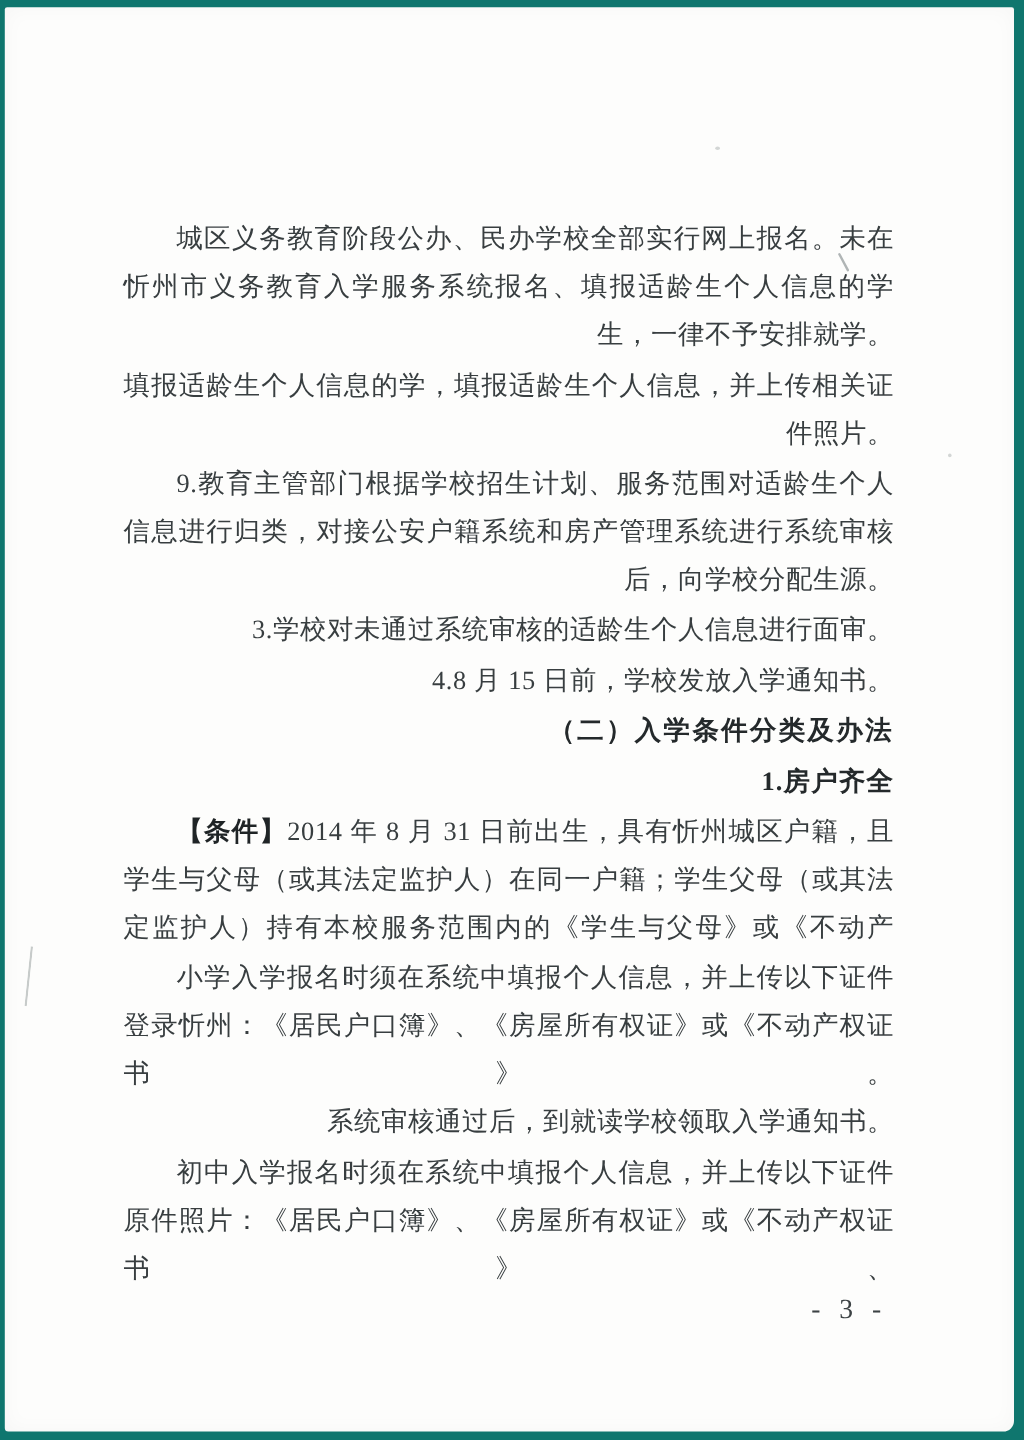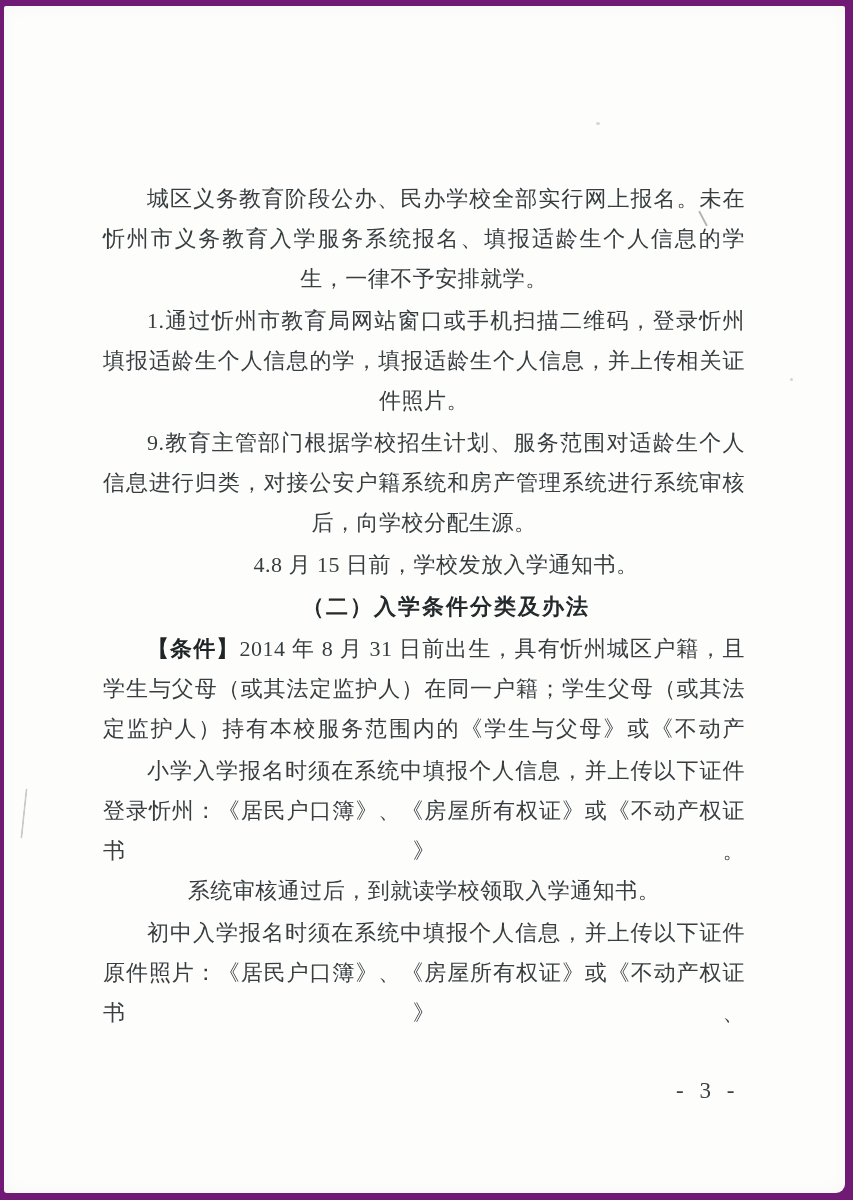--- a/index.html
+++ b/index.html
@@ -11,21 +11,21 @@
     height: 1200px;
     position: relative;
     background: #0d0d0d;
     font-family: "Liberation Serif", "DejaVu Serif", serif;
     overflow: hidden;
   }
   
   .scan-frame {
     position: absolute;
     inset: 0;
-    background: #701a75;
+    background: #0f766e;
   }
   .page {
     position: absolute;
     left: 4px;
     top: 6px;
     right: 8px;
     bottom: 7px;
     background: #fdfdfc;
     border-radius: 2px 2px 9px 3px;
     box-shadow: inset 0 0 18px rgba(0,0,0,0.03);
@@ -37,21 +37,21 @@
     width: 642px;
     color: #383e40;
     font-size: 22px;
   }
   .para {
     margin: 0 0 2px 0;
   }
   .line {
     line-height: 40px;
     min-height: 40px;
-    text-align: center;
+    text-align: right;
     letter-spacing: 0.5px;
   }
   .line.fill {
     text-align: justify;
     text-align-last: justify;
     text-justify: inter-character;
   }
   .line.first {
     text-indent: 2em;
   }
@@ -116,34 +116,39 @@
 <div class="scan-frame">
   <div class="page">
 
     <div class="content">
         <div class="para body">
           <div class="line first fill">城区义务教育阶段公办、民办学校全部实行网上报名。未在</div>
           <div class="line fill">忻州市义务教育入学服务系统报名、填报适龄生个人信息的学</div>
           <div class="line">生，一律不予安排就学。</div>
         </div>
         <div class="para body">
-          <div class="line first fill">1.通过忻州市教育局网站窗口或手机扫描二维码，登录忻州</div>
           <div class="line fill">填报适龄生个人信息的学，填报适龄生个人信息，并上传相关证</div>
           <div class="line">件照片。</div>
         </div>
         <div class="para body">
           <div class="line first fill">9.教育主管部门根据学校招生计划、服务范围对适龄生个人</div>
           <div class="line fill">信息进行归类，对接公安户籍系统和房产管理系统进行系统审核</div>
           <div class="line">后，向学校分配生源。</div>
         </div>
         <div class="para body">
+          <div class="line first">3.学校对未通过系统审核的适龄生个人信息进行面审。</div>
+        </div>
+        <div class="para body">
           <div class="line first">4.8 月 15 日前，学校发放入学通知书。</div>
         </div>
         <div class="para heading">
           <div class="line first">（二）入学条件分类及办法</div>
+        </div>
+        <div class="para subheading">
+          <div class="line first">1.房户齐全</div>
         </div>
         <div class="para body">
           <div class="line first fill"><b>【条件】</b>2014 年 8 月 31 日前出生，具有忻州城区户籍，且</div>
           <div class="line fill">学生与父母（或其法定监护人）在同一户籍；学生父母（或其法</div>
           <div class="line fill">定监护人）持有本校服务范围内的《学生与父母》或《不动产</div>
         </div>
         <div class="para body">
           <div class="line first fill">小学入学报名时须在系统中填报个人信息，并上传以下证件</div>
           <div class="line fill">登录忻州：《居民户口簿》、《房屋所有权证》或《不动产权证书》。</div>
           <div class="line">系统审核通过后，到就读学校领取入学通知书。</div>

